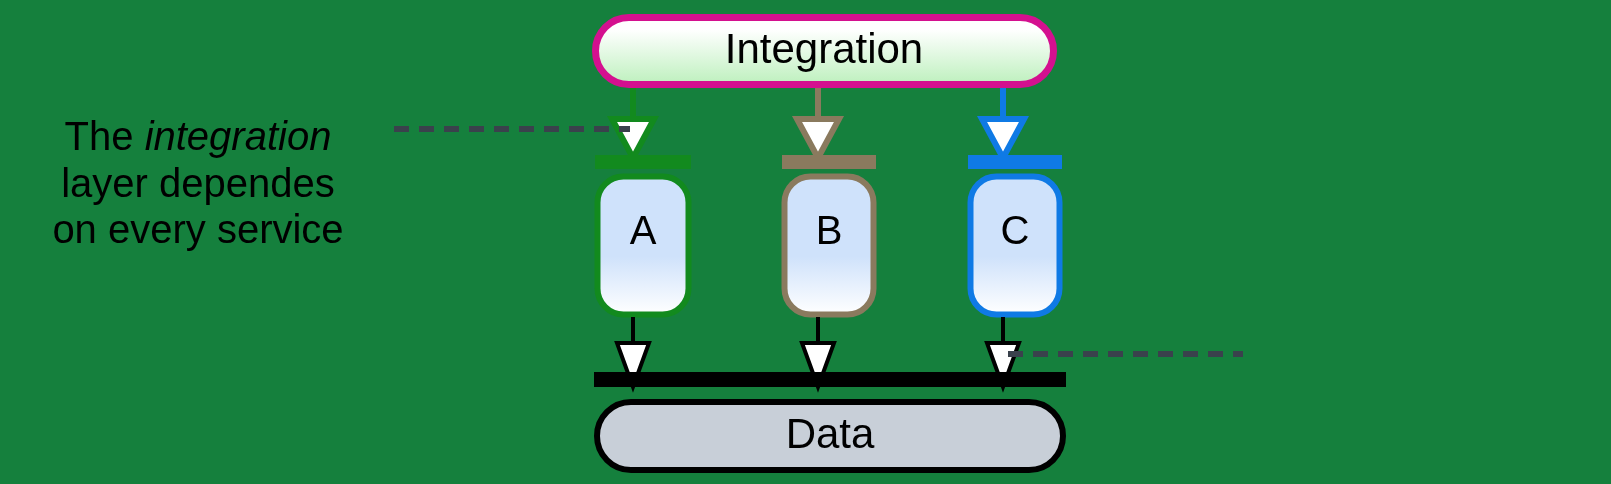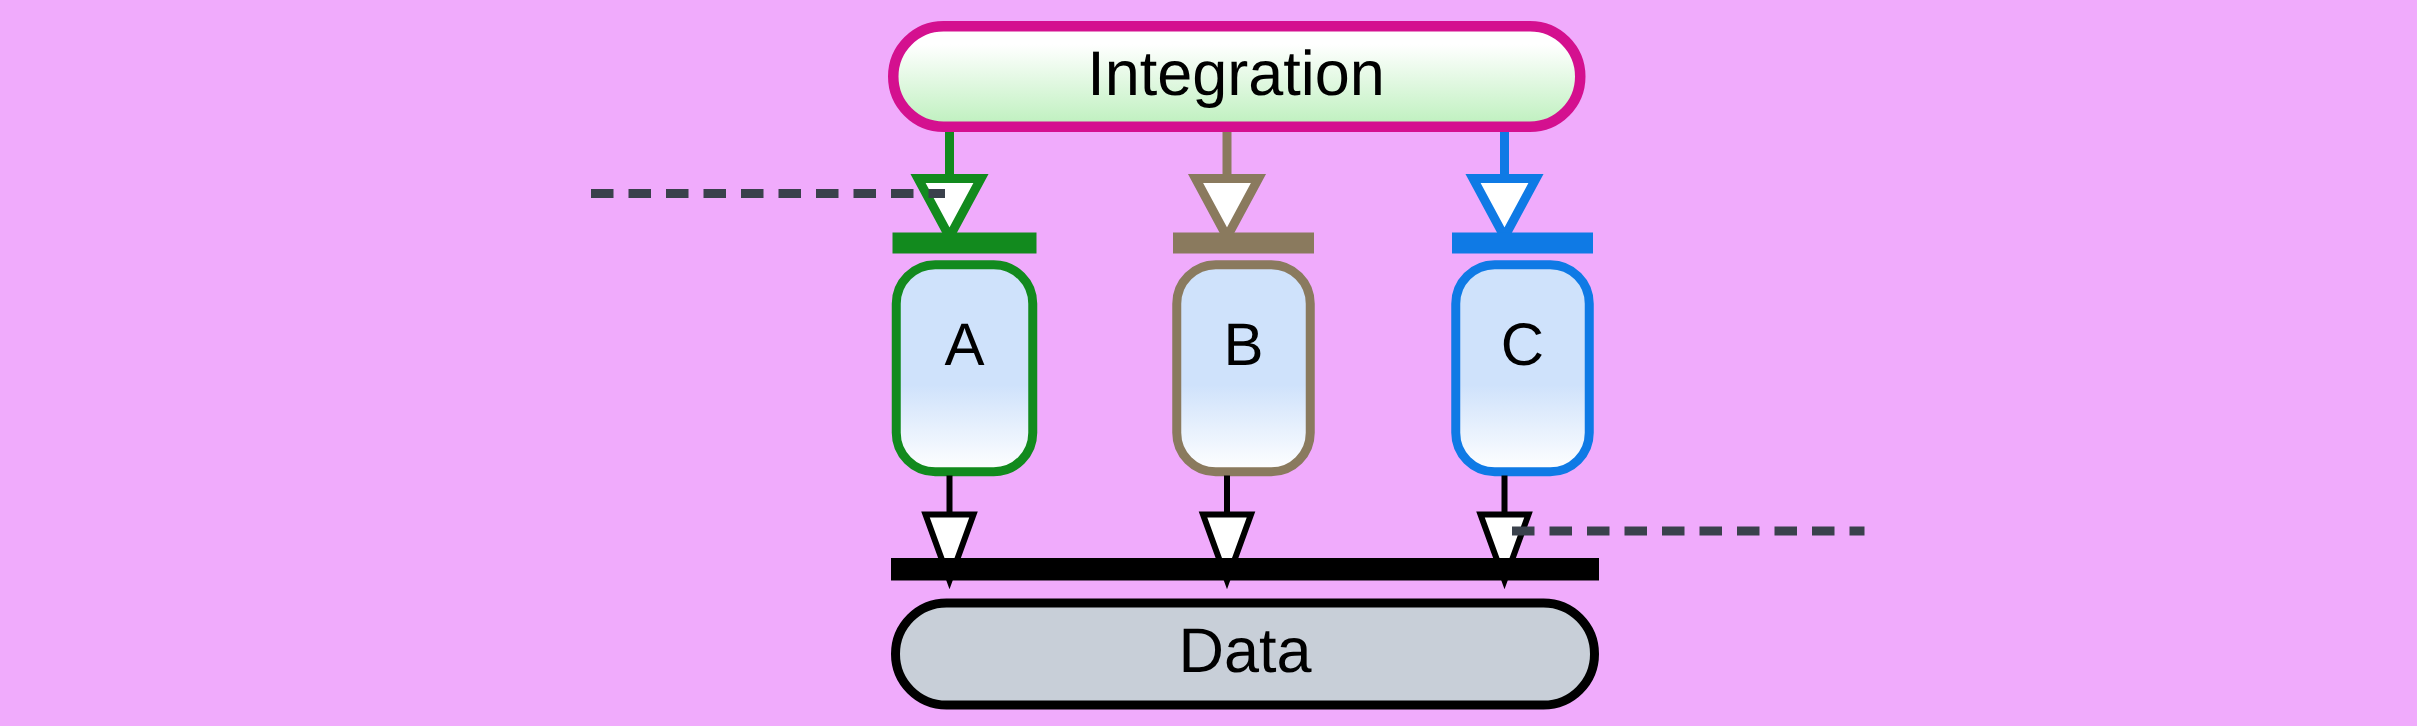--- a/index.html
+++ b/index.html
@@ -11,21 +11,21 @@
   body {
     width: 1611px;
     height: 484px;
     overflow: hidden;
     font-family: "Liberation Sans", sans-serif;
   }
   #diagram-root {
     position: relative;
     width: 1611px;
     height: 484px;
-    background: #f0abfc;
+    background: #15803d;
   }
   #diagram-svg {
     position: absolute;
     top: 0;
     left: 0;
     width: 1611px;
     height: 484px;
     display: block;
   }
   .node-label {
@@ -136,15 +136,20 @@
     <g>
       <rect x="597" y="402" width="466" height="68" rx="34" ry="34" fill="#c8cfd8" stroke="#000000" stroke-width="6"></rect>
       <rect x="594" y="372" width="472" height="15" fill="#000000"></rect>
       <text class="node-label layer-title" x="830" y="437">Data</text>
     </g>
 
     <line x1="394" y1="129" x2="630" y2="129" stroke="#3a414c" stroke-width="6" stroke-dasharray="15 10"></line>
     <line x1="1008" y1="354" x2="1243" y2="354" stroke="#3a414c" stroke-width="6" stroke-dasharray="15 10"></line>
   </svg>
 
+  <div class="annotation" id="annotation-left">
+    <span>The </span><em>integration</em><span>
+layer dependes
+on every service</span>
+  </div>
 
 
 </div>
 
 </body></html>

